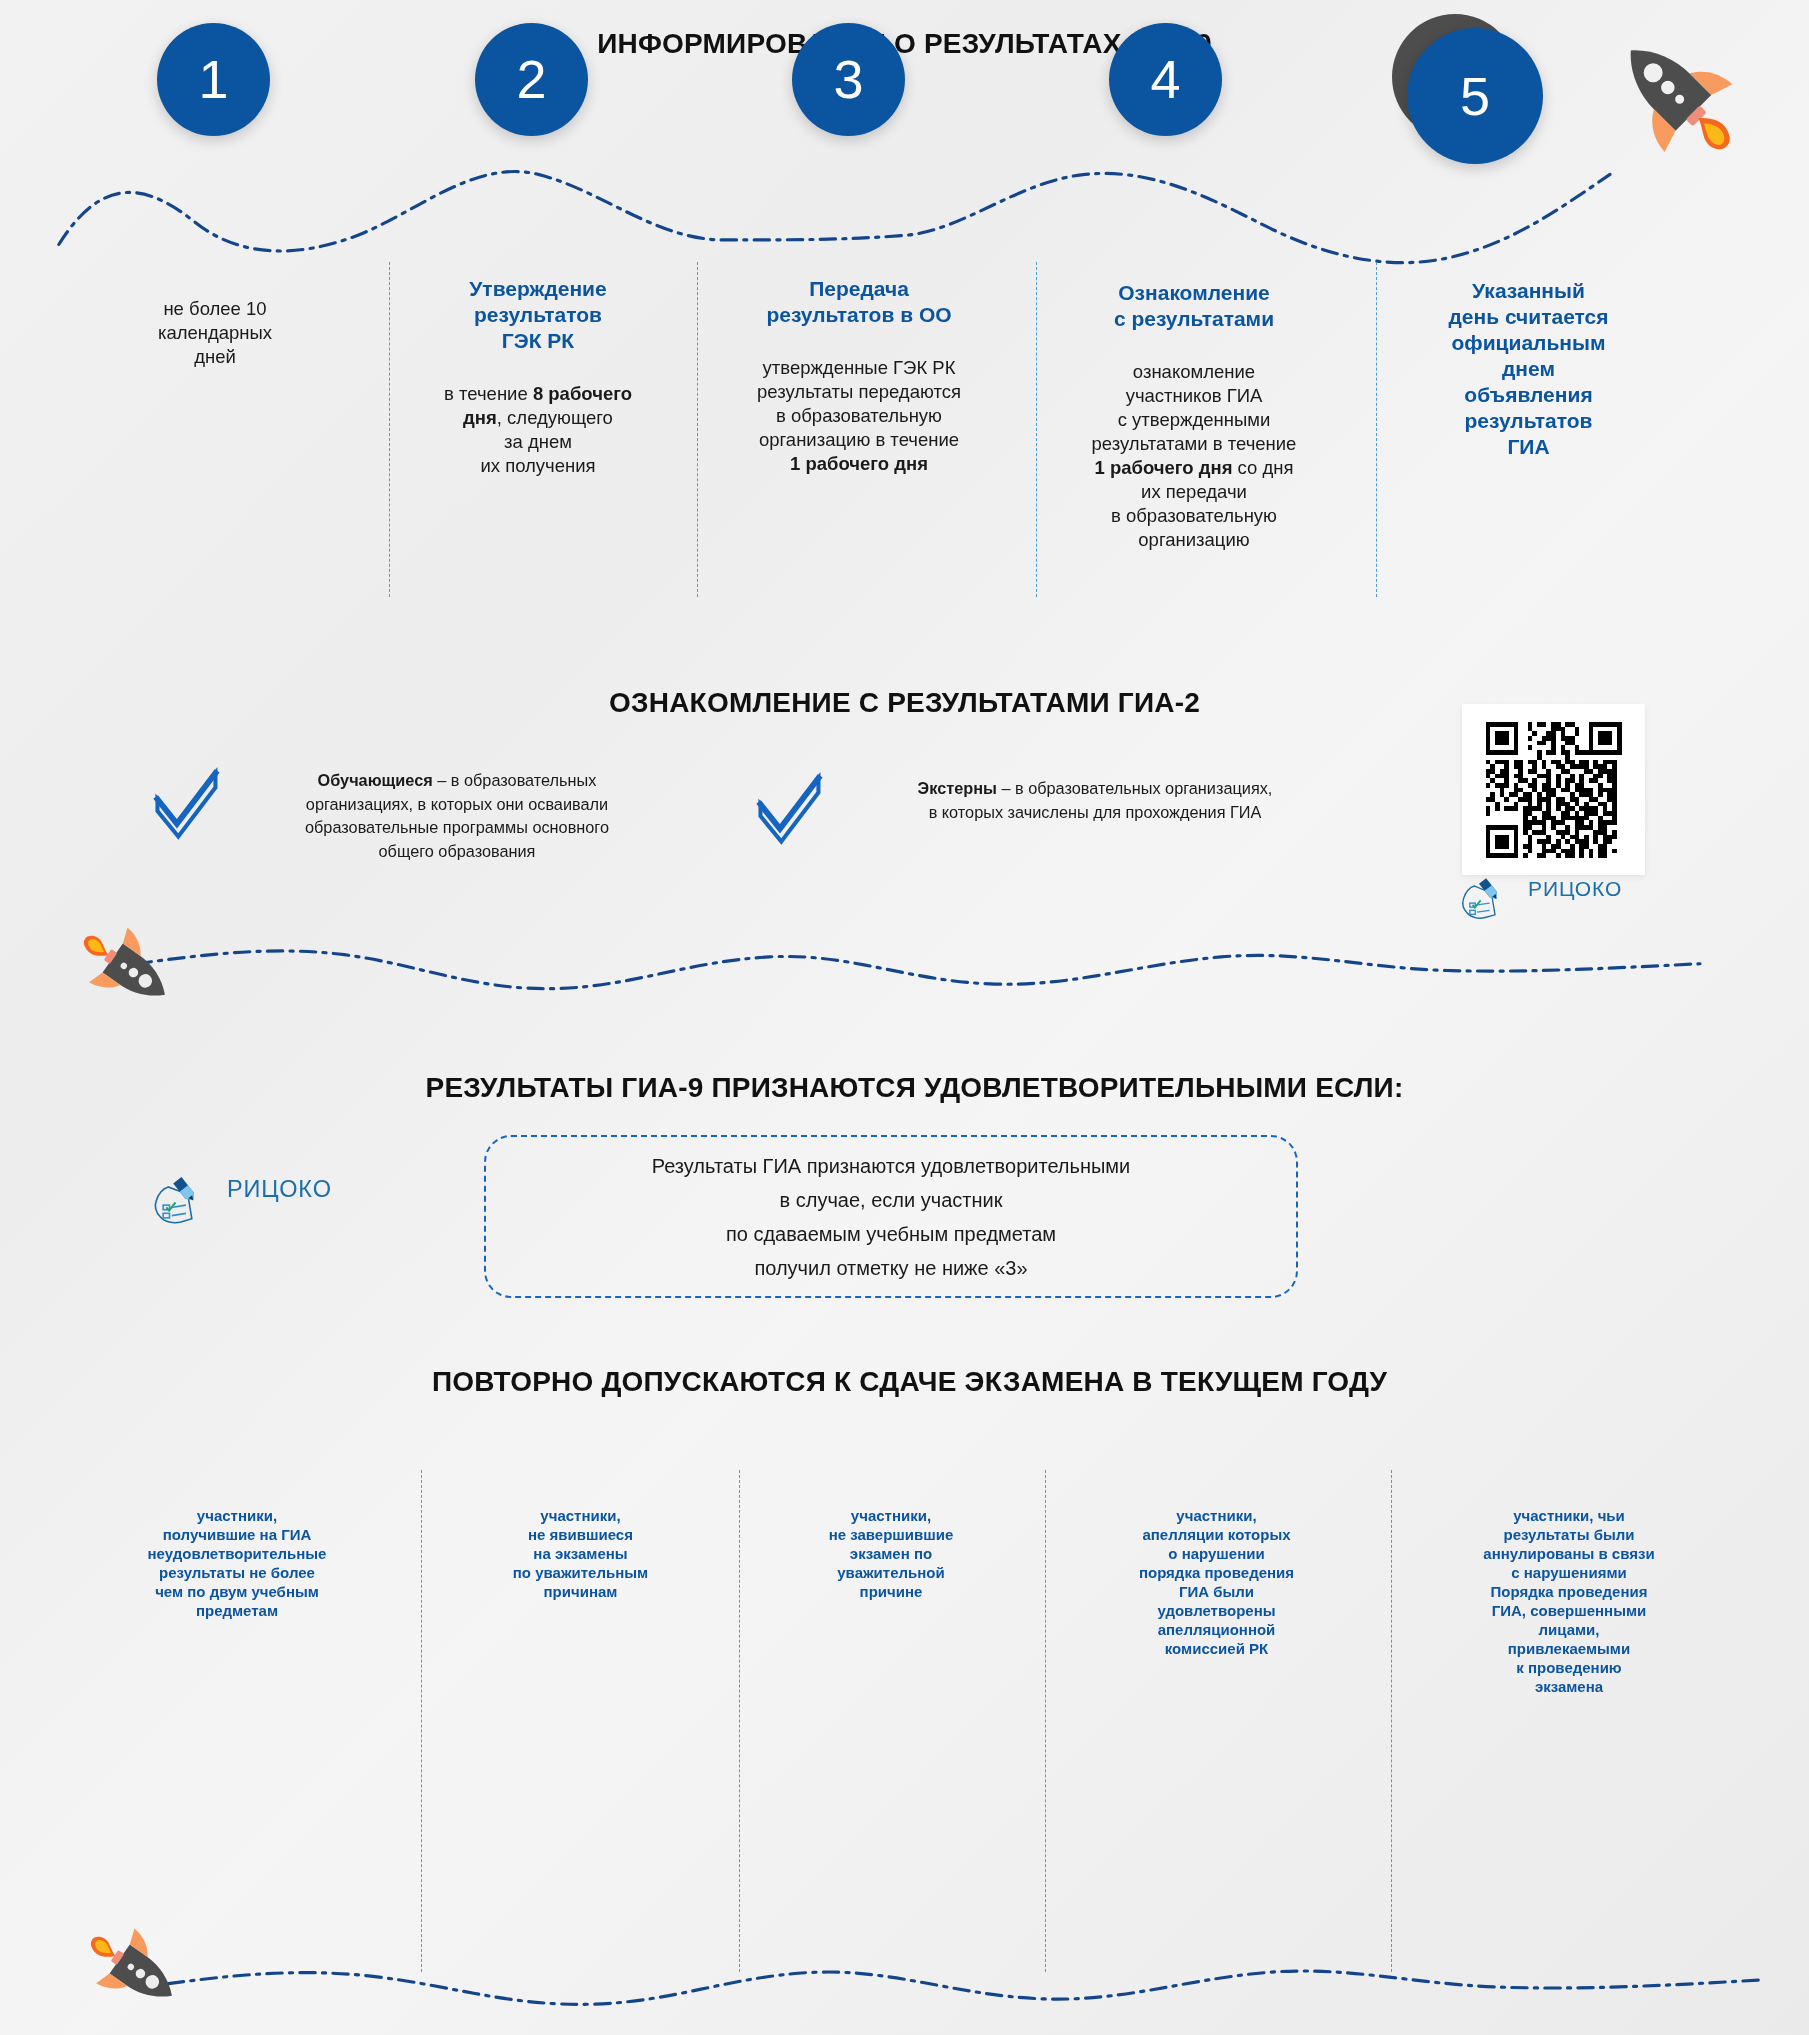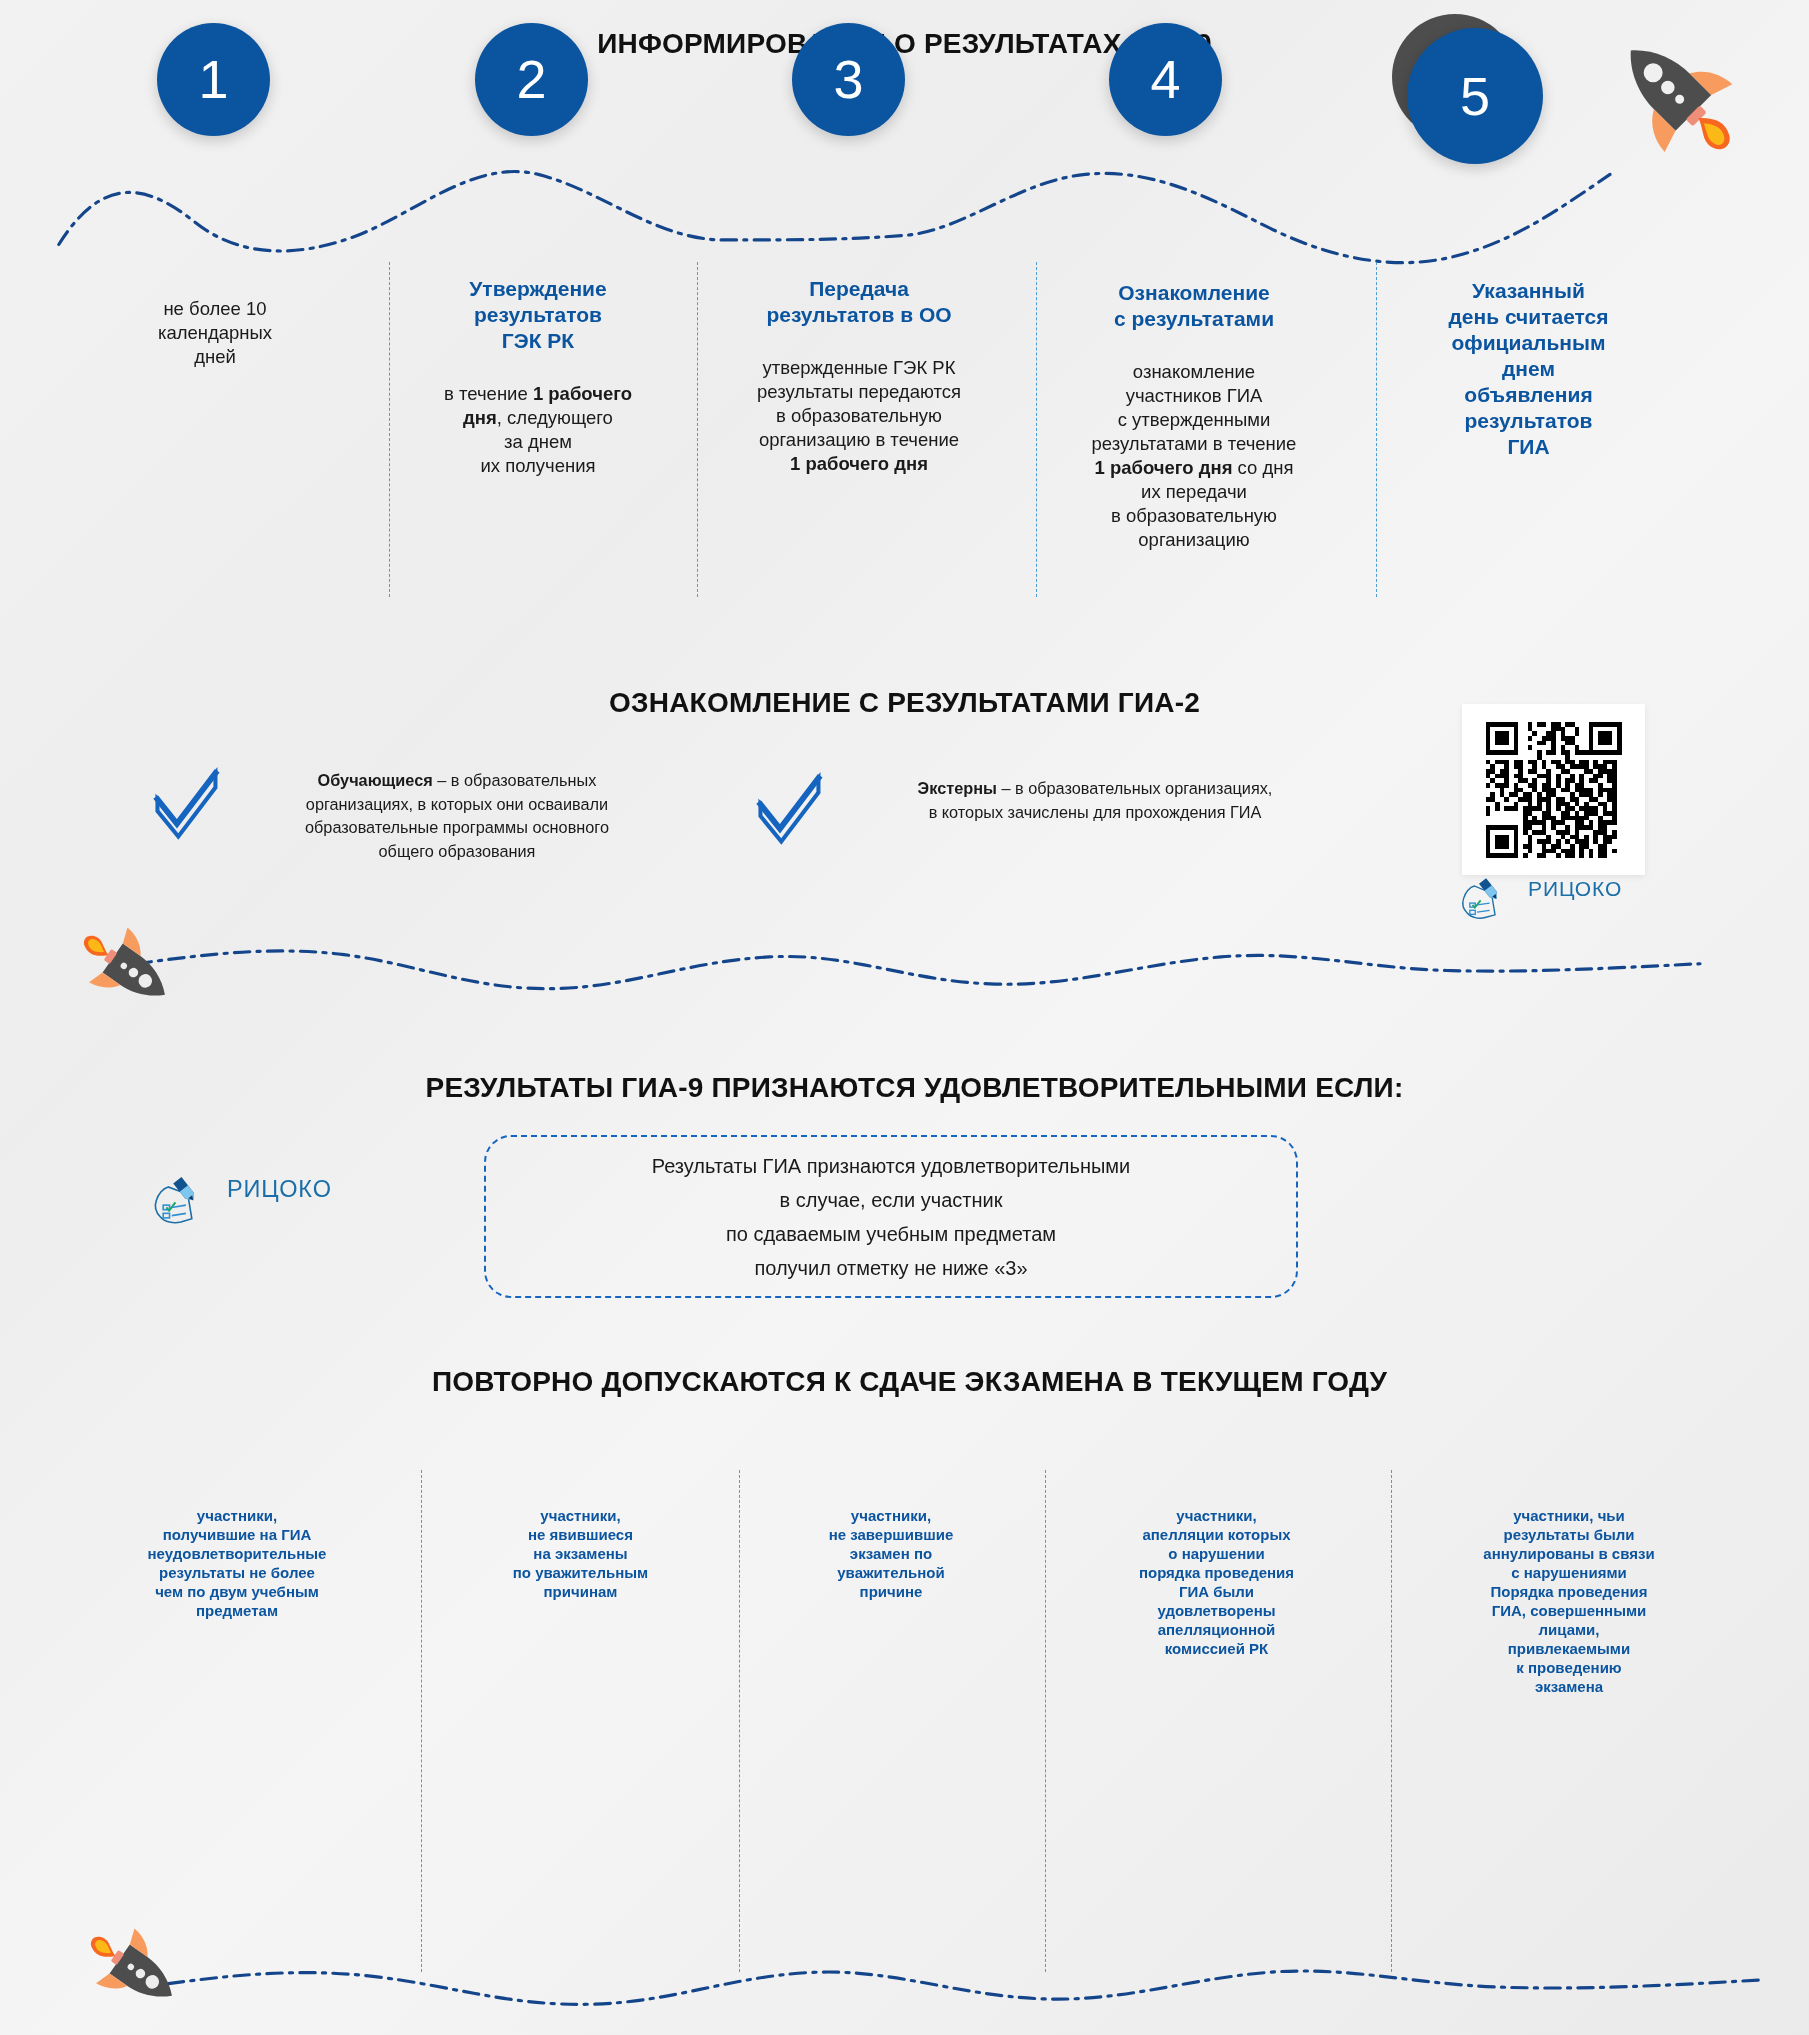--- a/index.html
+++ b/index.html
@@ -179,21 +179,21 @@
 </div>
 
 <div class="step-col" style="left:84px; top:269px; width:262px;">
   <div class="body">не более 10<br>календарных<br>дней</div>
 </div>
 
 <div class="vdiv" style="left:389px; top:262px; height:335px;"></div>
 
 <div class="step-col" style="left:407px; top:276px; width:262px;">
   <div class="head">Утверждение<br>результатов<br>ГЭК РК</div>
-  <div class="body">в течение <b>1 рабочего</b><br><b>дня</b>, следующего<br>за днем<br>их получения</div>
+  <div class="body">в течение <b>8 рабочего</b><br><b>дня</b>, следующего<br>за днем<br>их получения</div>
 </div>
 
 <div class="vdiv" style="left:697px; top:262px; height:335px;"></div>
 
 <div class="step-col" style="left:719px; top:276px; width:280px;">
   <div class="head">Передача<br>результатов в ОО</div>
   <div class="body">утвержденные ГЭК РК<br>результаты передаются<br>в образовательную<br>организацию в течение<br><b>1 рабочего дня</b></div>
 </div>
 
 <div class="vdiv" style="left:1036px; top:262px; height:335px;"></div>

